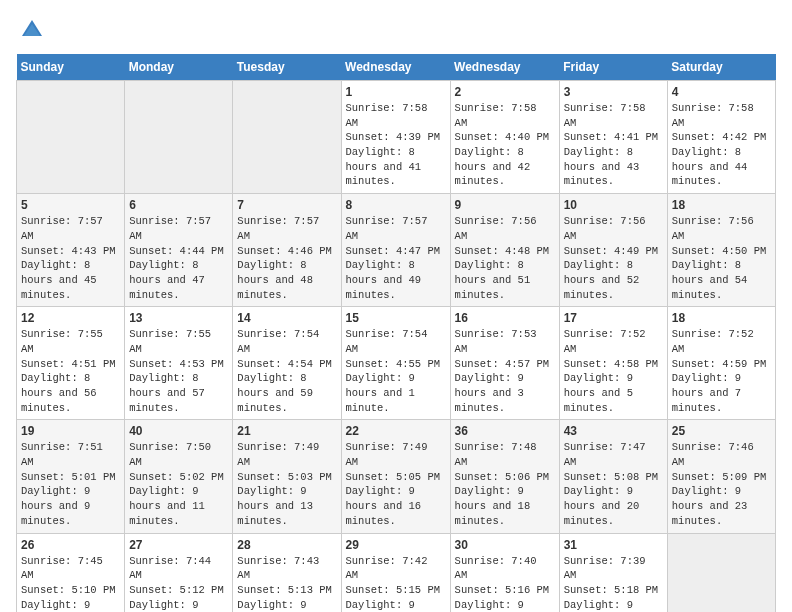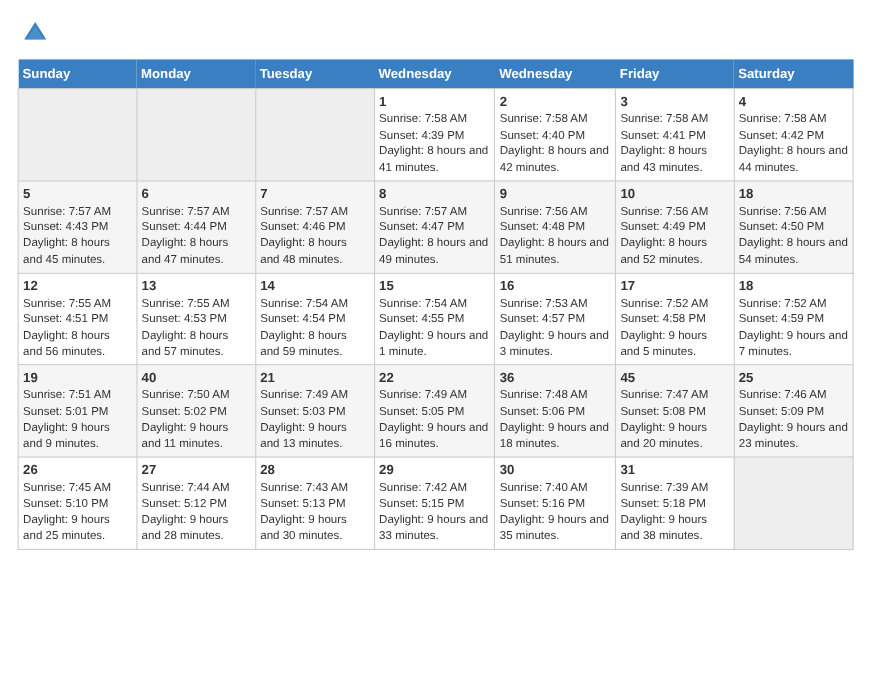--- a/index.html
+++ b/index.html
@@ -82,20 +82,21 @@
     .day-number {
       font-weight: bold;
       font-size: 12px;
       display: block;
       margin-bottom: 2px;
     }
     .day-info {
       font-size: 10.5px;
       color: #333;
       line-height: 1.4;
+      font-family: Liberation Mono, monospace;
     }
     td.empty {
       background-color: #eee !important;
     }
   </style>
 </head>
 <body>
 
 <div class="header-section">
   <div class="logo">
@@ -223,21 +224,21 @@
         </td>
         <td>
           <span class="day-number">22</span>
           <div class="day-info">Sunrise: 7:49 AM<br>Sunset: 5:05 PM<br>Daylight: 9 hours and 16 minutes.</div>
         </td>
         <td>
           <span class="day-number">36</span>
           <div class="day-info">Sunrise: 7:48 AM<br>Sunset: 5:06 PM<br>Daylight: 9 hours and 18 minutes.</div>
         </td>
         <td>
-          <span class="day-number">45</span>
+          <span class="day-number">43</span>
           <div class="day-info">Sunrise: 7:47 AM<br>Sunset: 5:08 PM<br>Daylight: 9 hours and 20 minutes.</div>
         </td>
         <td>
           <span class="day-number">25</span>
           <div class="day-info">Sunrise: 7:46 AM<br>Sunset: 5:09 PM<br>Daylight: 9 hours and 23 minutes.</div>
         </td>
       </tr>
       <tr>
         <td>
           <span class="day-number">26</span>

